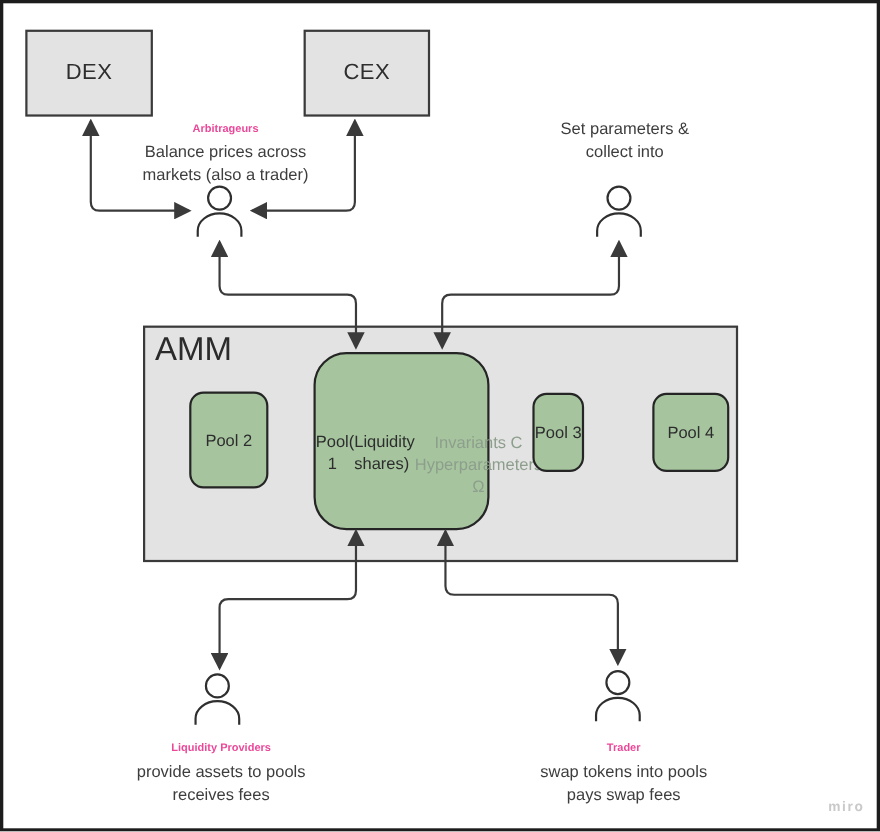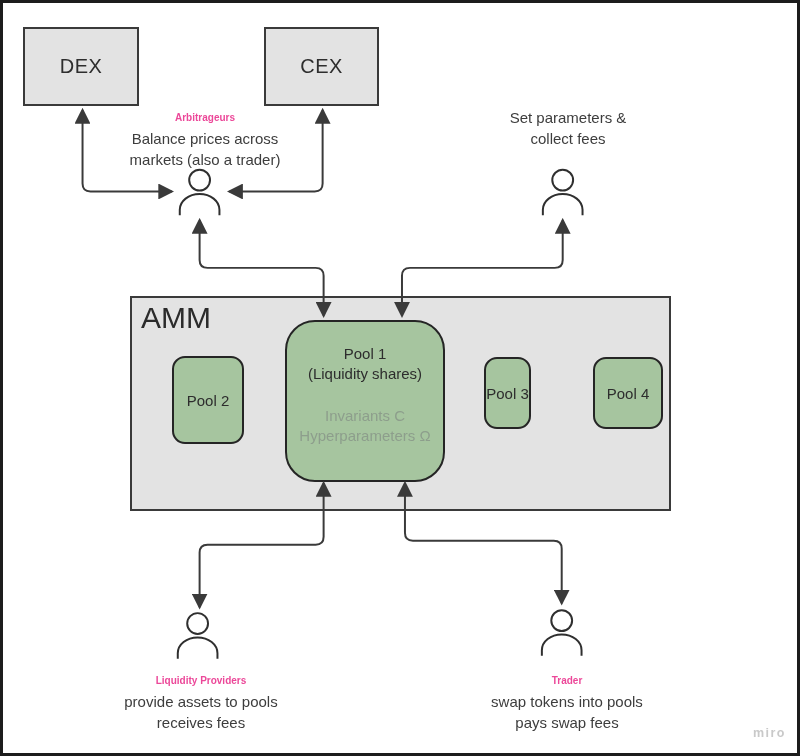--- a/index.html
+++ b/index.html
@@ -20,21 +20,21 @@
     background: var(--box-gray, #e3e3e3);
     border: 2px solid var(--border, #3a3a3a);
     display: flex;
     align-items: center;
     justify-content: center;
     color: var(--text, #2e2e2e);
   }
 
   .exchange { font-size: 20px; letter-spacing: 0.5px; }
   .dex { left: 20px; top: 24px; width: 116px; height: 79px; }
-  .cex { left: 261px; top: 24px; width: 115px; height: 79px; }
+  .cex { left: 273px; top: 24px; width: 115px; height: 79px; }
 
   .amm {
     left: 127px; top: 293px; width: 541px; height: 215px;
     justify-content: flex-start; align-items: flex-start;
   }
   .amm-label {
     position: absolute; left: 9px; top: 3px;
     font-size: 30px; color: #2b2b2b;
   }
 
@@ -49,21 +49,21 @@
     font-size: 15px;
   }
   .pool-small { border-radius: 13px; }
   .pool2 { left: 169px; top: 353px; width: 72px; height: 88px; }
   .pool3 { left: 481px; top: 354px; width: 47px; height: 72px; }
   .pool4 { left: 590px; top: 354px; width: 70px; height: 72px; }
 
   .pool1 {
     left: 282px; top: 317px; width: 160px; height: 162px;
     border-radius: 30px;
-    flex-direction: column;
+    flex-direction: row;
     justify-content: flex-start;
     padding-top: 22px;
     line-height: 20px;
     text-align: center;
   }
   .pool1 .muted {
     margin-top: 22px;
     color: var(--muted, #8d9e8c);
   }
 
@@ -124,21 +124,21 @@
   </div>
 
   <div class="actor-label lbl-arbitrageurs">
     <div class="title">Arbitrageurs</div>
     <div>Balance prices across</div>
     <div>markets (also a trader)</div>
   </div>
 
   <div class="actor-label lbl-protocol">
     <div>Set parameters &amp;</div>
-    <div>collect fees</div>
+    <div>collect into</div>
   </div>
 
   <div class="actor-label lbl-lp">
     <div class="title">Liquidity Providers</div>
     <div>provide assets to pools</div>
     <div>receives fees</div>
   </div>
 
   <div class="actor-label lbl-trader">
     <div class="title">Trader</div>

